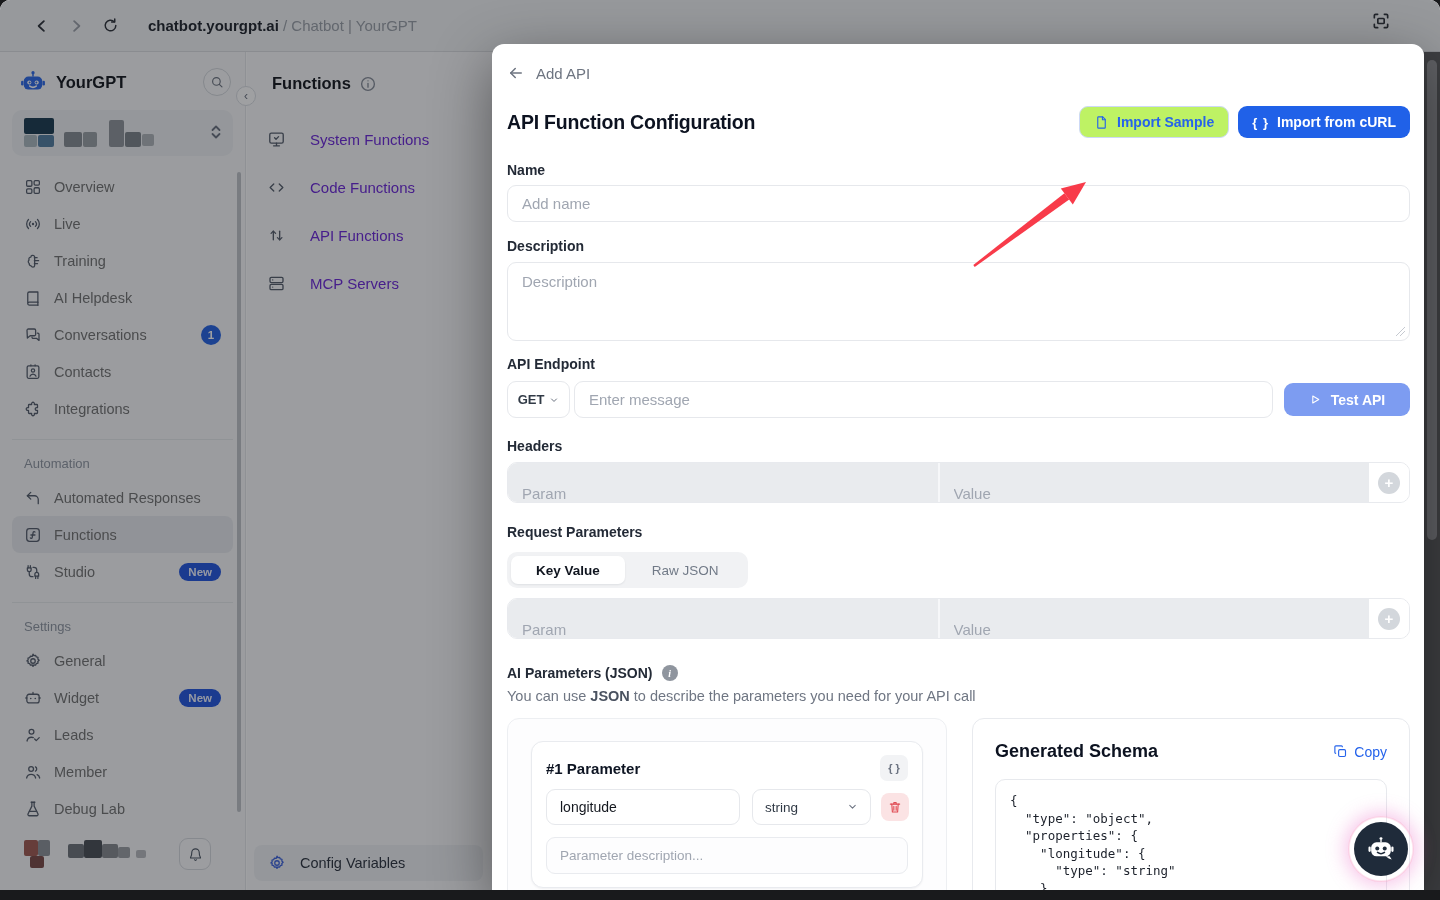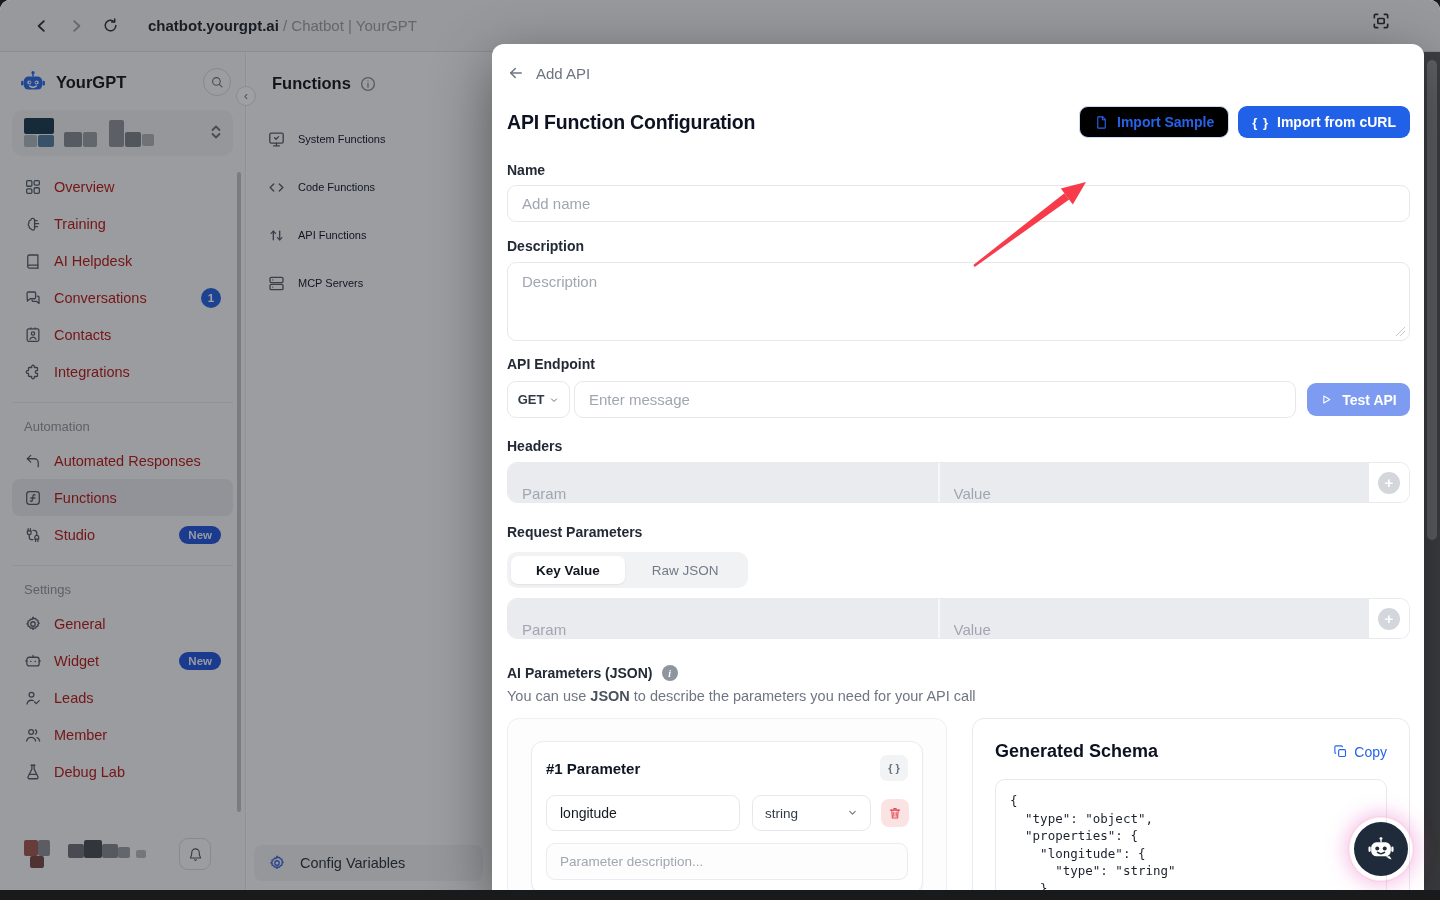--- a/index.html
+++ b/index.html
@@ -27,72 +27,72 @@
   .ws-card{position:relative;margin:14px 12px 0 12px;height:46px;background:#eef0f3;border-radius:10px;overflow:hidden;}
   .ws-card .blk{position:absolute;border-radius:2px;}
   .ws-chev{position:absolute;right:10px;top:12px;color:#6b7280;}
   .nav{margin-top:12px;padding:0 12px;}
   .nav-sec.bordered{border-top:1px solid #e7e9ec;margin-top:12px;padding-top:6px;}
   .sec-h{font-size:13px;color:#8f96a2;padding:10px 12px 8px 12px;}
   .nav-item{display:flex;align-items:center;gap:12px;height:37px;padding:0 12px;border-radius:8px;cursor:pointer;}
   .nav-item.active{background:#e8eaee;}
   .nicon{width:18px;height:18px;color:#545c6b;display:flex;align-items:center;justify-content:center;flex:none;}
   .nicon svg{width:18px;height:18px;}
-  .nlabel{font-size:14.5px;color:#b91c1c;}
+  .nlabel{font-size:14.5px;color:#737373;}
   .badge-count{margin-left:auto;width:20px;height:20px;border-radius:50%;background:#2563e3;color:#fff;font-size:11.5px;font-weight:700;display:flex;align-items:center;justify-content:center;}
   .badge-new{margin-left:auto;background:#2457e0;color:#eef2ff;font-size:11.5px;font-weight:600;border-radius:999px;padding:3px 9px;}
   .side-scroll{position:absolute;right:4px;top:120px;width:4px;height:640px;background:#c0c3c8;border-radius:2px;}
   .user-row{position:absolute;left:12px;right:12px;bottom:12px;height:44px;}
   .user-row .blk{position:absolute;border-radius:2px;}
   .bell-btn{position:absolute;right:22px;top:4px;width:32px;height:32px;border:1.5px solid #d6d9de;border-radius:9px;display:flex;align-items:center;justify-content:center;color:#4b5563;background:#fbfbfc;}
   .collapse-btn{position:absolute;left:236px;top:86px;width:20px;height:20px;border-radius:50%;background:#fff;border:1px solid #dadde2;color:#6b7280;font-size:12px;display:flex;align-items:center;justify-content:center;z-index:4;}
 
   
   .fpanel{position:absolute;left:247px;top:52px;width:245px;height:838px;background:#fafbfc;z-index:1;}
   .fp-title{display:flex;align-items:center;gap:8px;padding:22px 0 0 25px;font-size:16.5px;font-weight:700;color:#14181f;}
   .fp-title .nicon{color:#858c98;}
   .fp-list{margin-top:22px;}
-  .fp-item{display:flex;align-items:center;gap:12px;height:48px;padding:0 20px;font-size:11px;color:#0f172a;cursor:pointer;}
+  .fp-item{display:flex;align-items:center;gap:24px;height:48px;padding:0 20px;font-size:15px;color:#6d28d9;cursor:pointer;}
   .fp-item .nicon{color:#565e6c;width:19px;height:19px;}
   .fp-item .nicon svg{width:19px;height:19px;}
   .fp-footer{position:absolute;left:7px;bottom:9px;width:229px;height:36px;background:#eff1f4;border-radius:8px;display:flex;align-items:center;gap:14px;padding:0 14px;font-size:14.5px;color:#2c333f;}
   .fp-footer .nicon{color:#3d63dd;}
   .content-bg{position:absolute;left:492px;top:52px;right:0;bottom:0;background:#fff;}
 
   
   .overlay{position:absolute;inset:0;background:rgba(15,17,23,.40);z-index:10;}
   .pg-scroll-track{position:absolute;left:1424px;top:52px;width:16px;height:838px;background:#3e3f42;z-index:20;}
   .pg-scroll-thumb{position:absolute;left:3px;top:8px;width:10px;height:480px;background:#606165;border-radius:5px;}
 
   
   .modal{position:absolute;left:492px;top:44px;width:932px;height:846px;background:#fff;border-radius:12px 12px 0 0;z-index:30;box-shadow:0 18px 60px rgba(0,0,0,.45);}
   .m-body{position:relative;height:100%;padding:20px 14px 12px 15px;overflow:hidden;}
   .back-row{display:flex;align-items:center;gap:11px;color:#6d7480;font-size:15px;}
   .back-row .nicon{color:#6d7480;}
   .title-row{margin-top:24px;display:flex;align-items:center;}
   .m-title{font-size:19.5px;font-weight:700;color:#0c1220;letter-spacing:-.2px;}
   .title-btns{margin-left:auto;display:flex;gap:9px;}
   .btn{display:flex;align-items:center;gap:8px;height:32px;border-radius:9px;font-size:14px;font-weight:600;padding:0 14px;cursor:pointer;border:none;font-family:inherit;}
-  .btn-outline{background:#000000;border:1px solid #cdd9f6;color:#2563eb;}
+  .btn-outline{background:#bef264;border:1px solid #cdd9f6;color:#2563eb;}
   .btn-solid{background:#2061e8;color:#fff;}
   .curl-brace{font-size:13px;font-weight:700;letter-spacing:1px;}
 
   .flabel{margin-top:24px;font-size:14px;font-weight:700;color:#232a36;}
   .flabel.l2{margin-top:16px;}
   input,textarea{font-family:inherit;outline:none;}
   .tinput{margin-top:7px;width:100%;height:37px;border:1px solid #e6e8ec;border-radius:9px;padding:0 14px;font-size:15px;color:#1a202b;background:#fff;}
   ::placeholder{color:#a0a6b1;opacity:1;}
   .tarea-wrap{position:relative;margin-top:8px;}
   .tarea{width:100%;height:79px;border:1px solid #e6e8ec;border-radius:9px;padding:10px 14px;font-size:15px;color:#1a202b;resize:none;display:block;}
   .resize-h{position:absolute;right:5px;bottom:5px;width:10px;height:10px;background:
     linear-gradient(135deg,transparent 0 50%,#c6cad1 50% 57%,transparent 57% 72%,#c6cad1 72% 79%,transparent 79%);}
   .ep-row{margin-top:9px;display:flex;align-items:center;}
   .method-sel{width:63px;height:37px;border:1px solid #e6e8ec;border-radius:9px;display:flex;align-items:center;justify-content:center;gap:5px;font-size:13px;font-weight:700;color:#313a46;background:#fff;cursor:pointer;flex:none;}
   .ep-input{flex:1;margin:0 11px 0 4px;height:37px;border:1px solid #e6e8ec;border-radius:9px;padding:0 14px;font-size:15px;}
-  .test-btn{width:103px;height:33px;border-radius:9px;background:#7d9cf1;color:#fff;display:flex;align-items:center;justify-content:center;gap:9px;font-size:14px;font-weight:600;flex:none;cursor:pointer;}
+  .test-btn{width:126px;height:33px;border-radius:9px;background:#7d9cf1;color:#fff;display:flex;align-items:center;justify-content:center;gap:9px;font-size:14px;font-weight:600;flex:none;cursor:pointer;}
 
   .kv-row{margin-top:8px;height:41px;border:1px solid #e8eaee;border-radius:10px;display:flex;overflow:hidden;background:#fff;}
   .kv-cell{flex:1;background:#e9ebee;display:flex;align-items:flex-end;}
   .kv-cell input{width:100%;background:transparent;border:none;font-size:15px;color:#1a202b;padding:0 14px;}
   .kv-div{width:2px;background:#f6f7f9;flex:none;}
   .kv-add{width:40px;background:#fff;display:flex;align-items:center;justify-content:center;flex:none;cursor:pointer;}
   .plus-circle{width:22px;height:22px;border-radius:50%;background:#d3d7dc;color:#fff;font-size:15px;font-weight:700;display:flex;align-items:center;justify-content:center;line-height:1;}
 
   .tabs{margin-top:12px;display:inline-flex;background:#f1f2f4;border-radius:10px;padding:4px;gap:2px;}
   .tab{height:28px;display:flex;align-items:center;padding:0 25px;font-size:13.5px;color:#717a87;border-radius:7px;cursor:pointer;}
@@ -102,21 +102,21 @@
   .info-filled{width:16px;height:16px;border-radius:50%;background:#8f959e;color:#fff;font-size:10px;font-weight:700;display:flex;align-items:center;justify-content:center;font-family:"Liberation Serif",serif;font-style:italic;}
   .ai-hint{margin-top:7px;font-size:14.5px;color:#6f7683;}
   .ai-hint b{color:#4a5260;}
 
   .cards{margin-top:14px;display:flex;gap:25px;align-items:flex-start;}
   .params-outer{width:440px;height:210px;border:1px solid #edeff2;border-radius:12px;background:#fdfdfe;padding:22px 23px;flex:none;}
   .param-card{background:#fff;border:1px solid #e9ebef;border-radius:12px;box-shadow:0 1px 2px rgba(16,24,40,.05);padding:13px 14px;}
   .pc-head{display:flex;align-items:center;}
   .pc-title{font-size:15px;font-weight:700;color:#0d1422;}
   .pc-brace{margin-left:auto;width:28px;height:26px;background:#f2f3f5;border-radius:7px;color:#6b7280;font-size:11px;font-weight:700;display:flex;align-items:center;justify-content:center;cursor:pointer;}
-  .pc-row{margin-top:14px;display:flex;align-items:center;border-radius:18px;}
+  .pc-row{margin-top:8px;display:flex;align-items:center;border-radius:18px;}
   .pc-name{width:194px;height:36px;border:1px solid #e6e8ec;border-radius:9px;padding:0 13px;font-size:14px;color:#14181f;flex:none;}
   .pc-type{margin-left:12px;width:119px;height:36px;border:1px solid #e6e8ec;border-radius:9px;display:flex;align-items:center;padding:0 12px;font-size:13.5px;color:#313a46;cursor:pointer;flex:none;}
   .pc-type .chev{margin-left:auto;color:#6b7280;}
   .pc-trash{margin-left:10px;width:28px;height:28px;border-radius:8px;background:#fbe3e4;color:#e04a52;display:flex;align-items:center;justify-content:center;cursor:pointer;flex:none;}
   .pc-desc{margin-top:12px;width:100%;height:37px;border:1px solid #e9ebef;border-radius:9px;padding:0 13px;font-size:13.5px;background:#fdfdfe;}
 
   .schema-card{flex:1;height:210px;border:1px solid #e8eaee;border-radius:12px;background:#fff;padding:22px;}
   .sc-head{display:flex;align-items:center;}
   .sc-title{font-size:18px;font-weight:700;color:#0c1220;}
   .sc-copy{margin-left:auto;display:flex;align-items:center;gap:6px;color:#2563eb;font-size:14px;cursor:pointer;}
@@ -245,20 +245,29 @@
             <div class="nav-item">
               <span class="nicon">
                 <svg viewBox="0 0 24 24" fill="none" stroke="currentColor" stroke-width="1.7" stroke-linecap="round" stroke-linejoin="round">
                   <rect x="3.5" y="3.5" width="7" height="7.5" rx="1.5"></rect>
                   <rect x="3.5" y="14.5" width="7" height="6" rx="1.5"></rect>
                   <rect x="13.5" y="3.5" width="7" height="6" rx="1.5"></rect>
                   <rect x="13.5" y="13" width="7" height="7.5" rx="1.5"></rect>
                 </svg>
               </span>
               <span class="nlabel">Overview</span>
+            </div>
+            <div class="nav-item">
+              <span class="nicon">
+                <svg viewBox="0 0 24 24" fill="none" stroke="currentColor" stroke-width="1.7" stroke-linecap="round" stroke-linejoin="round">
+                  <circle cx="12" cy="12" r="1.6" fill="currentColor" stroke="none"></circle>
+                  <path d="M8.8 8.8a4.6 4.6 0 0 0 0 6.4M15.2 8.8a4.6 4.6 0 0 1 0 6.4M6 6a8.6 8.6 0 0 0 0 12M18 6a8.6 8.6 0 0 1 0 12"></path>
+                </svg>
+              </span>
+              <span class="nlabel">Live</span>
             </div>
             <div class="nav-item">
               <span class="nicon">
                 <svg viewBox="0 0 24 24" fill="none" stroke="currentColor" stroke-width="1.7" stroke-linecap="round" stroke-linejoin="round">
                   <path d="M11.5 4.5a2.3 2.3 0 0 0-2.3 2.3 2.6 2.6 0 0 0-2.7 2.6c0 .5.1.9.3 1.3a2.8 2.8 0 0 0 .2 4.6 2.6 2.6 0 0 0 2.6 3.2c.3 1 1.2 1.7 2.3 1.7 1.3 0 2.3-1 2.3-2.3V6.8c0-1.3-1-2.3-2.3-2.3z"></path>
                   <path d="M13.8 7.5h3.7M13.8 11.5h5.7M13.8 15.5h4.2"></path>
                 </svg>
               </span>
               <span class="nlabel">Training</span>
             </div>

